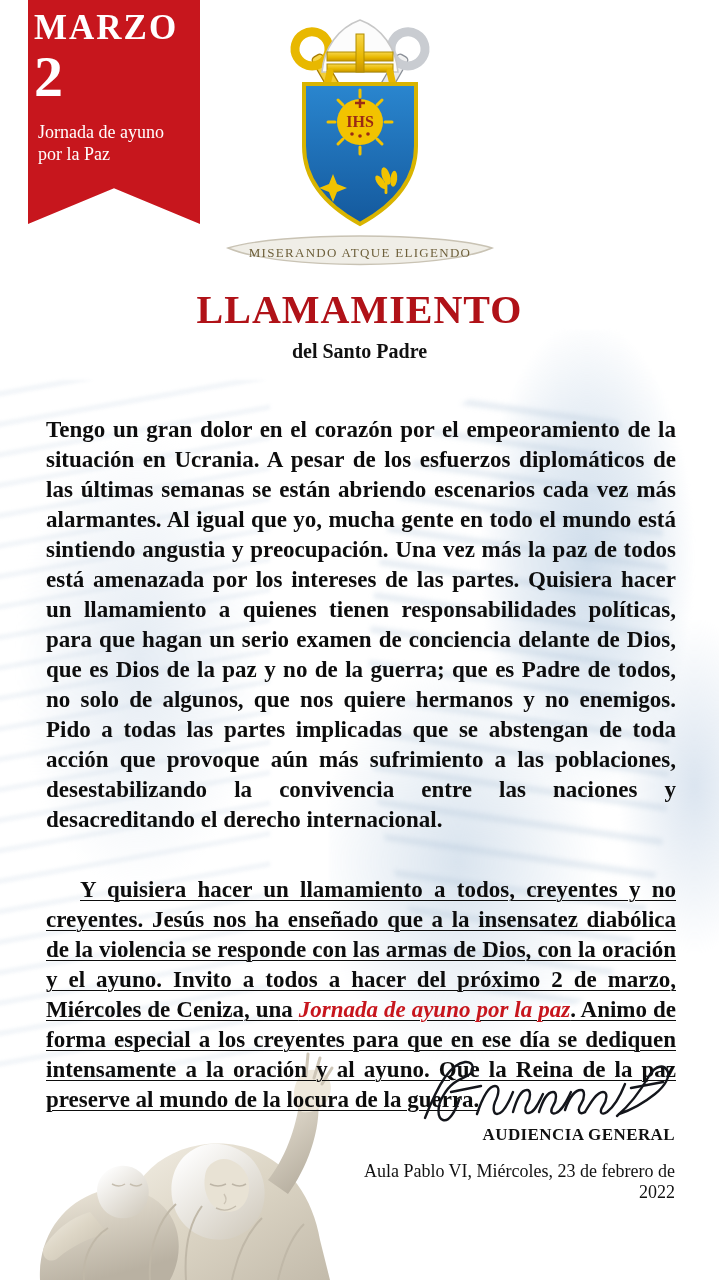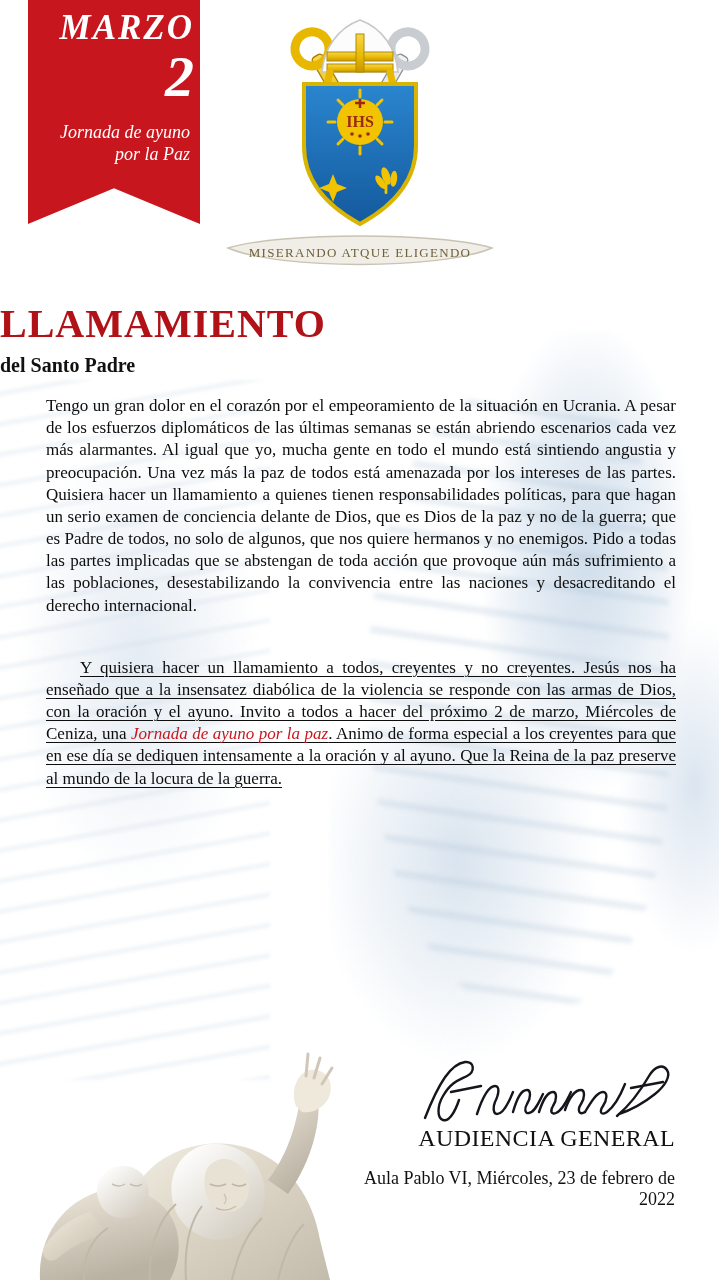--- a/index.html
+++ b/index.html
@@ -70,27 +70,26 @@
   }
 
   
   .date-flag {
     position: absolute;
     left: 28px;
     top: 0;
     width: 172px;
     background: #c7161d;
     color: #ffffff;
-    text-align: right;
+    text-align: left;
     padding: 10px 6px 0 6px;
     box-sizing: border-box;
     z-index: 5;
     clip-path: polygon(0 0, 100% 0, 100% 100%, 50% 84%, 0 100%);
     height: 224px;
-    font-style: italic;
   }
   .date-flag .month {
     font-family: "Liberation Serif", serif;
     font-weight: bold;
     font-size: 35px;
     letter-spacing: 2px;
     line-height: 1.05;
   }
   .date-flag .day {
     font-family: "Liberation Serif", serif;
@@ -117,53 +116,53 @@
     height: 268px;
     z-index: 4;
   }
 
   
   .titles {
     position: absolute;
     top: 288px;
     left: 0;
     width: 100%;
-    text-align: left;
+    text-align: center;
     z-index: 3;
-    margin-top: 14px;
   }
   .title-main {
     font-family: "Liberation Serif", serif;
     font-weight: bold;
     font-size: 40px;
     color: #b01218;
     letter-spacing: 1px;
     line-height: 1.1;
   }
   .title-sub {
     font-family: "Liberation Serif", serif;
     font-weight: bold;
     font-size: 20px;
     color: #111111;
     margin-top: 8px;
   }
 
   
   .body-text {
     position: absolute;
-    top: 378px;
+    top: 392px;
     left: 46px;
     width: 630px;
     z-index: 3;
     font-family: "Liberation Serif", serif;
-    font-size: 17px;
+    font-size: 23px;
     line-height: 1.305;
     text-align: justify;
     text-justify: inter-word;
     color: #0d0d0d;
+    font-weight: bold;
   }
   .para + .para { margin-top: 4px; }
   .para.indent { text-indent: 34px; }
   .para.underlined {
     text-decoration: underline;
     text-decoration-thickness: 1px;
     text-underline-offset: 3px;
     margin-top: 40px;
   }
   .highlight-red {
@@ -184,22 +183,22 @@
     position: absolute;
     right: 44px;
     top: 1125px;
     width: 340px;
     text-align: right;
     z-index: 4;
     font-family: "Liberation Serif", serif;
     color: #111111;
   }
   .sig-caption .line1 {
-    font-size: 24px;
-    font-weight: normal;
+    font-size: 17px;
+    font-weight: bold;
     letter-spacing: 0.4px;
     text-align: right;
   }
   .sig-caption .line2 {
     font-size: 18px;
     margin-top: 16px;
   }
 </style>
 </head>
 <body>

